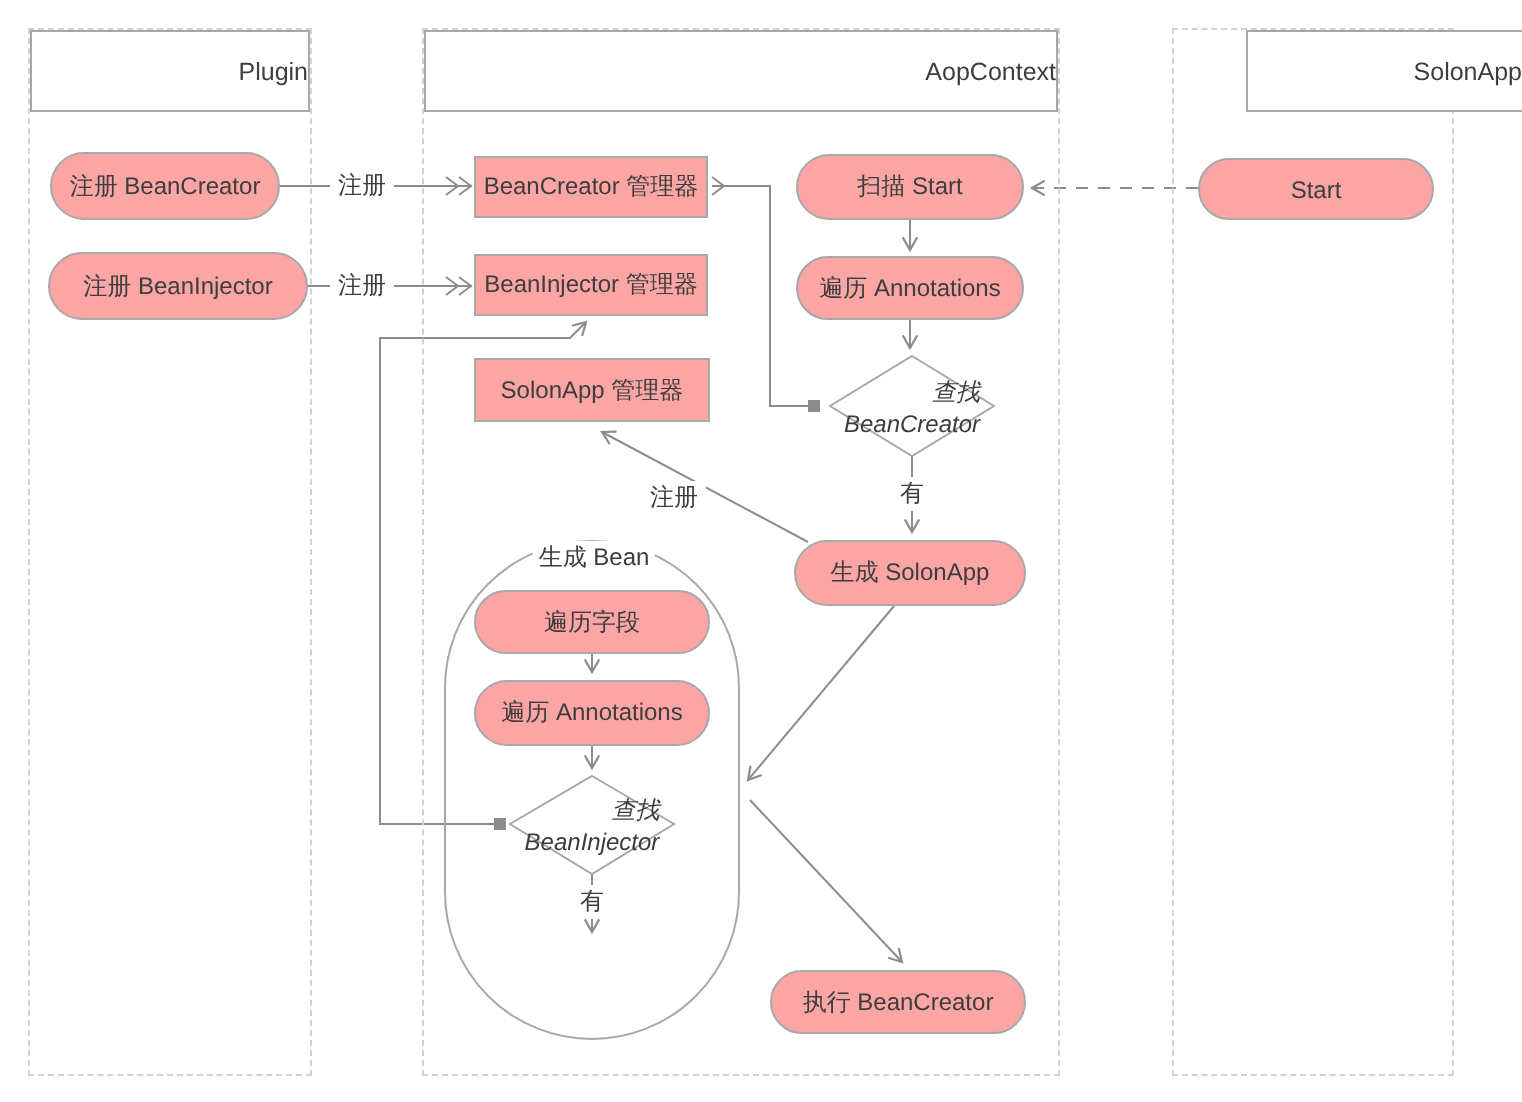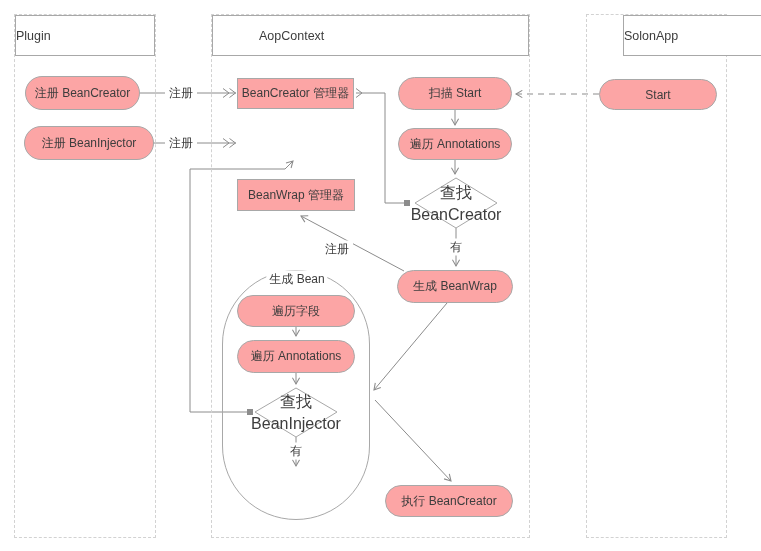--- a/index.html
+++ b/index.html
@@ -16,40 +16,40 @@
     color:var(--text);overflow:hidden;
   }
   #edges{position:absolute;left:0;top:0;width:761px;height:551px;}
   .edge{stroke:var(--edge);stroke-width:1;fill:none;}
   .edge-dashed{stroke-dasharray:6 5;}
   .diamond{fill:#fff;stroke:var(--node-border);stroke-width:1;}
   .sq{fill:var(--edge);}
   .lane{position:absolute;border:1px dashed var(--lane-border);box-sizing:border-box;}
   .lane-title{
     position:absolute;border:1px solid var(--node-border);background:#fff;
-    display:flex;align-items:center;justify-content:flex-start;
+    display:flex;align-items:center;justify-content:flex-end;
     font-size:12.5px;box-sizing:border-box;
   }
   .node{
     position:absolute;border:1px solid var(--node-border);background:#fca5a5;
     display:flex;align-items:center;justify-content:center;
     font-size:12px;box-sizing:border-box;white-space:nowrap;
   }
   .stadium{border-radius:17px;}
   .group{
     position:absolute;border:1px solid var(--node-border);background:transparent;
     border-radius:74px;box-sizing:border-box;
   }
   .group-label{
     position:absolute;transform:translate(-50%,-50%);font-size:12px;
     background:#fff;padding:0 3px;white-space:nowrap;
   }
   .diamond-text{
-    position:absolute;transform:translate(-50%,-50%);text-align:center;
-    font-size:16px;line-height:1.35;white-space:pre-line;
+    position:absolute;transform:translate(-50%,-50%);text-align:right;
+    font-size:12px;line-height:1.35;white-space:pre-line;font-style:italic;
   }
   .edge-label{
     position:absolute;transform:translate(-50%,-50%);background:#fff;
     padding:0 4px;font-size:12px;white-space:nowrap;
   }
 </style>
 </head>
 <body>
 
 <div id="canvas">
@@ -108,27 +108,28 @@
     <span>SolonApp</span>
   </div>
 
   <div class="group" style="left:222px;top:270px;width:148px;height:250px;"></div>
   <div class="group-label" style="left:297px;top:279px;">生成 Bean</div>
 
   <div class="node stadium" style="left:25px;top:76px;width:115px;height:34px;">注册 BeanCreator</div>
   <div class="node stadium" style="left:24px;top:126px;width:130px;height:34px;">注册 BeanInjector</div>
 
   <div class="node" style="left:237px;top:78px;width:117px;height:31px;">BeanCreator 管理器</div>
-  <div class="node" style="left:237px;top:179px;width:118px;height:32px;">BeanWrap 管理器</div>
+  <div class="node" style="left:237px;top:127px;width:117px;height:31px;">BeanInjector 管理器</div>
+  <div class="node" style="left:237px;top:179px;width:118px;height:32px;">SolonApp 管理器</div>
 
   <div class="node stadium" style="left:398px;top:77px;width:114px;height:33px;">扫描 Start</div>
   <div class="node stadium" style="left:398px;top:128px;width:114px;height:32px;">遍历 Annotations</div>
   <div class="diamond-text" style="left:456px;top:204px;">查找
 BeanCreator</div>
-  <div class="node stadium" style="left:397px;top:270px;width:116px;height:33px;">生成 BeanWrap</div>
+  <div class="node stadium" style="left:397px;top:270px;width:116px;height:33px;">生成 SolonApp</div>
 
   <div class="node stadium" style="left:237px;top:295px;width:118px;height:32px;">遍历字段</div>
   <div class="node stadium" style="left:237px;top:340px;width:118px;height:33px;">遍历 Annotations</div>
   <div class="diamond-text" style="left:296px;top:413px;">查找
 BeanInjector</div>
 
   <div class="node stadium" style="left:385px;top:485px;width:128px;height:32px;">执行 BeanCreator</div>
 
   <div class="node stadium" style="left:599px;top:79px;width:118px;height:31px;">Start</div>
 

